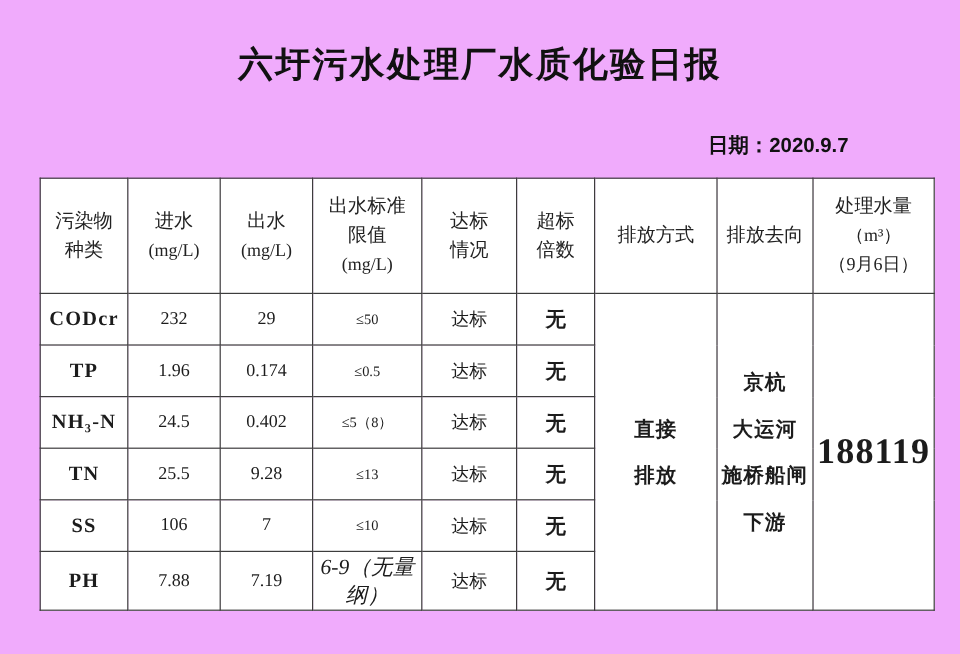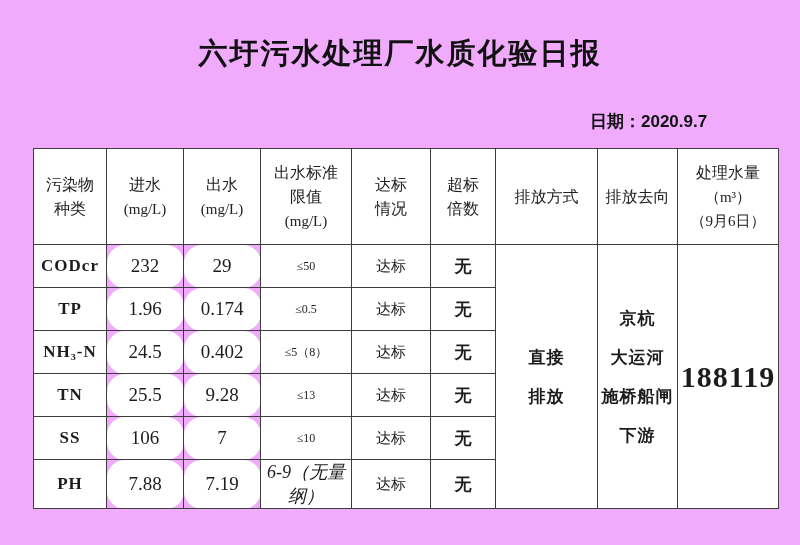--- a/index.html
+++ b/index.html
@@ -52,21 +52,21 @@
   }
   tr.head th {
     height: 95px;
     font-weight: normal;
     font-size: 16px;
     line-height: 24px;
     color: #222222;
   }
   tr.body-row td { height: 42px; }
   td.pollutant { font-weight: bold; font-size: 17px; letter-spacing: 1px; }
-  td.num       { font-size: 19px; border-radius: 18px; }
+  td.num       { font-size: 15px; }
   td.limit     { font-size: 12px; }
   td.limit.small { font-size: 18px; font-style: italic; }
   td.status    { font-size: 15px; }
   td.exceed    { font-weight: bold; font-size: 17px; }
   td.merged-method, td.merged-dest {
     font-weight: bold;
     font-size: 17px;
     line-height: 39px;
     letter-spacing: 1px;
   }

